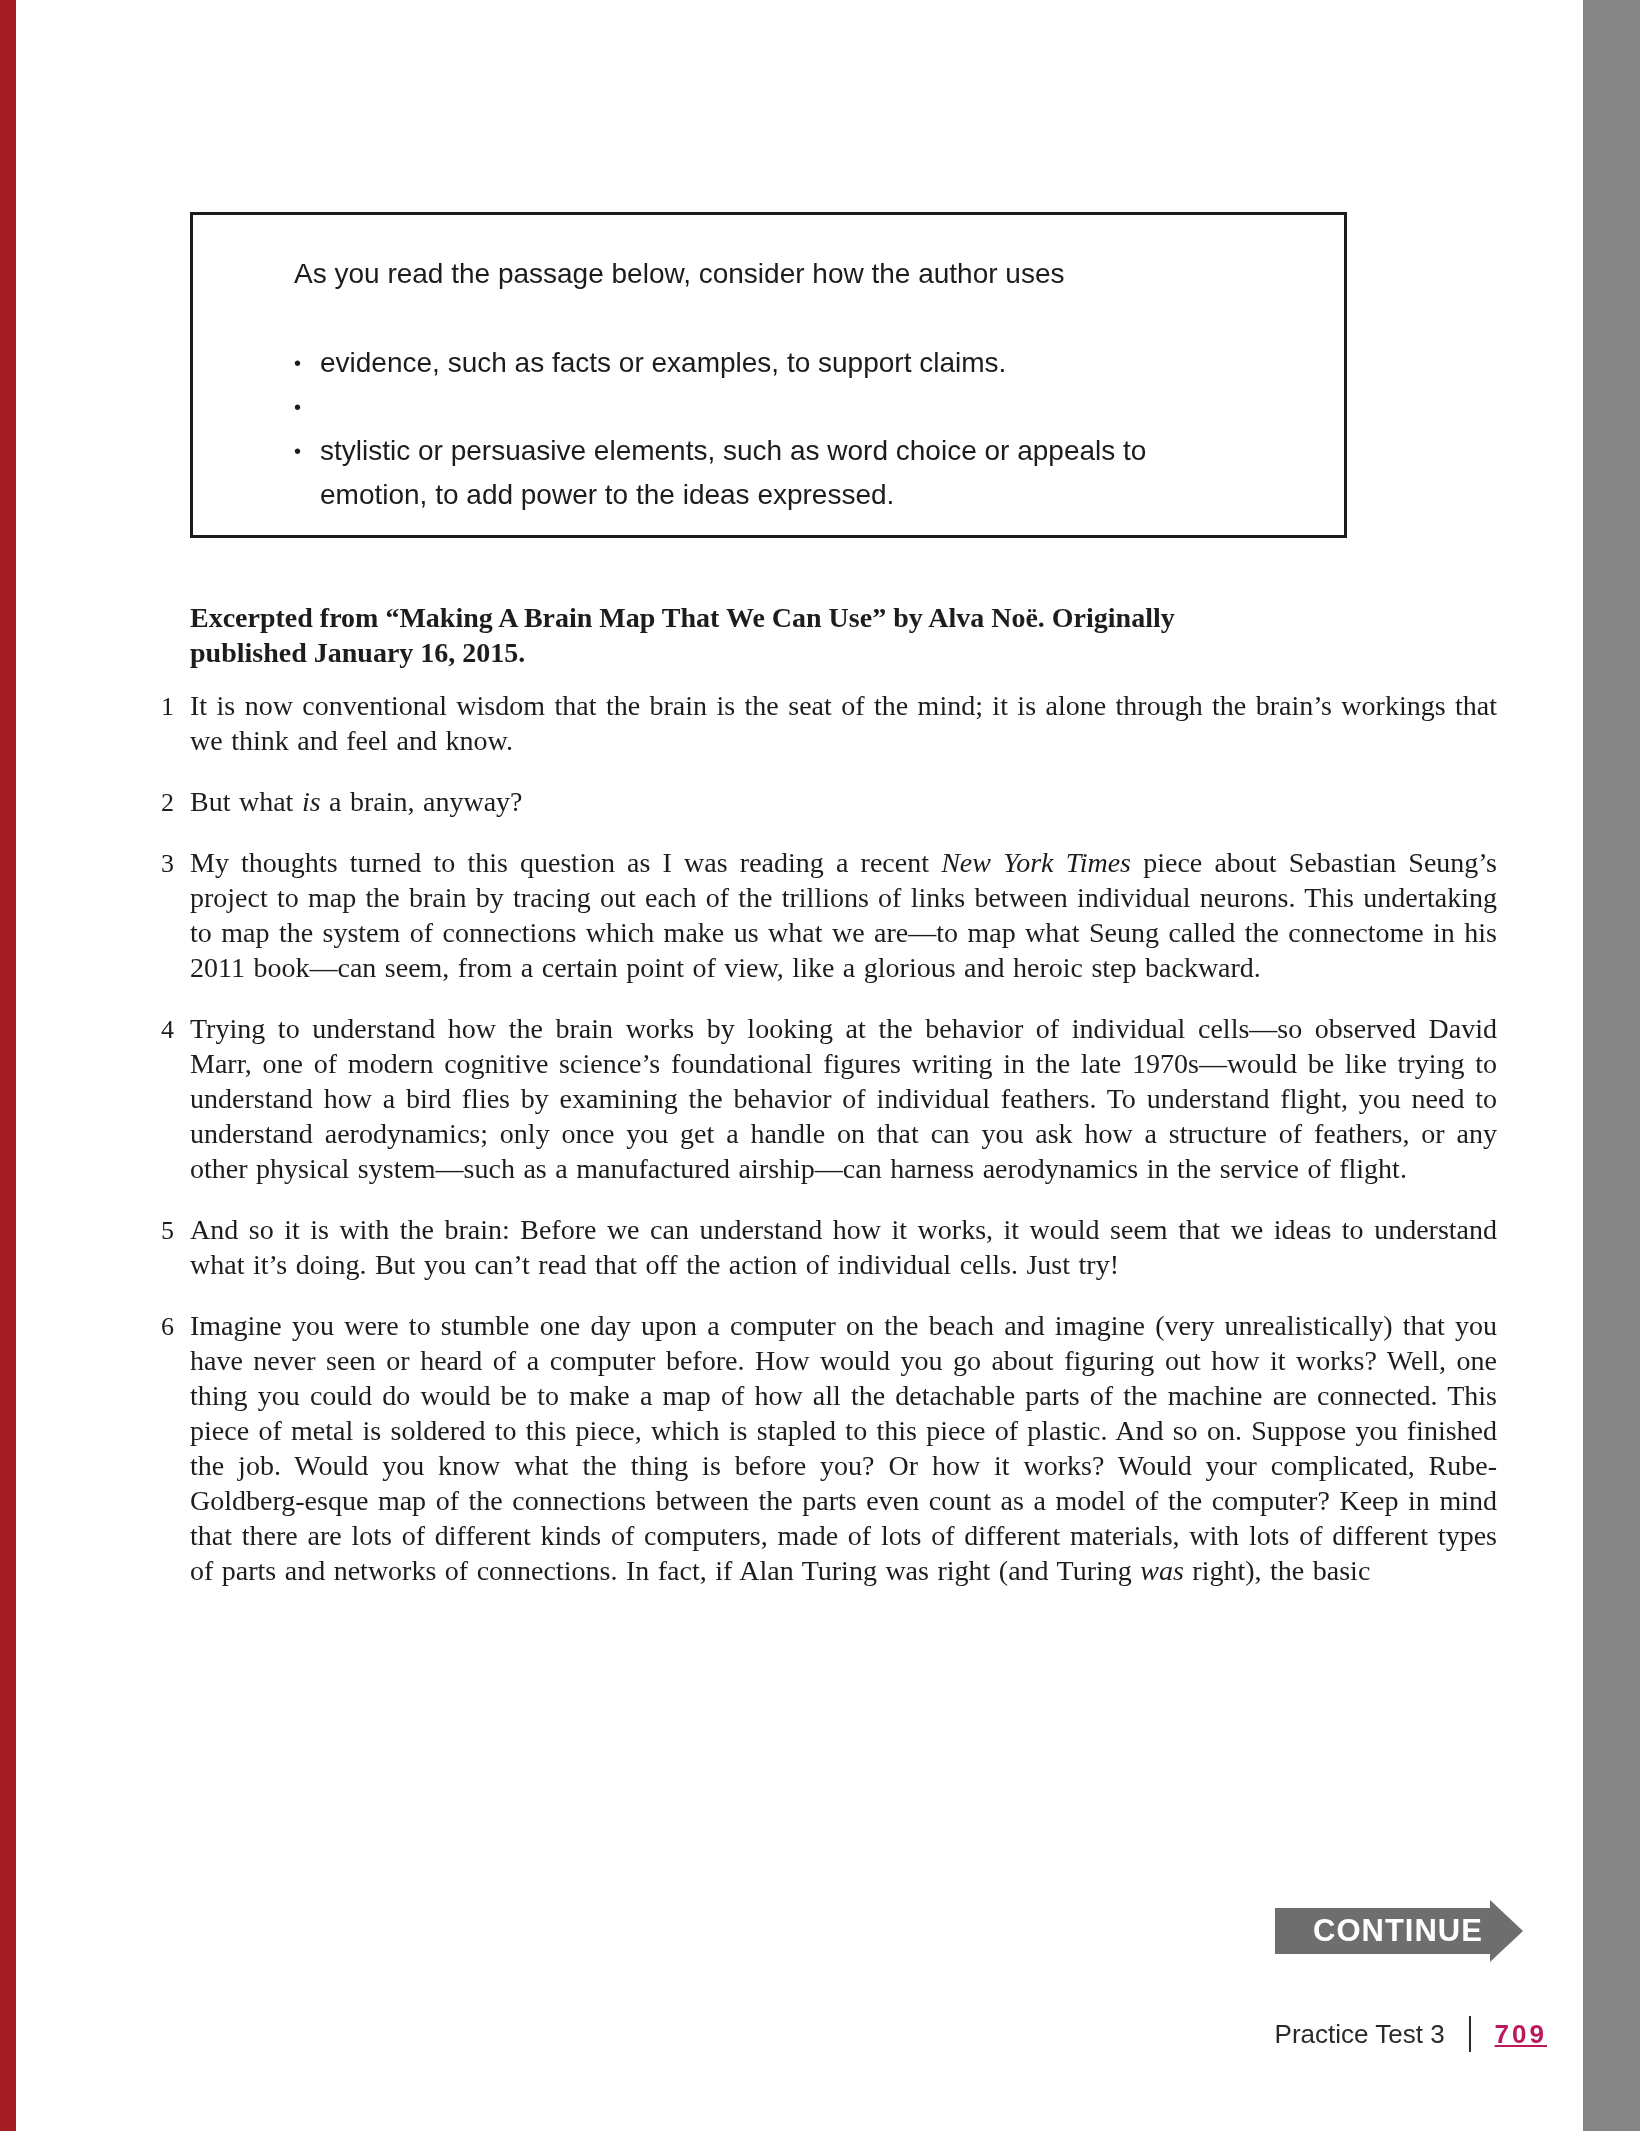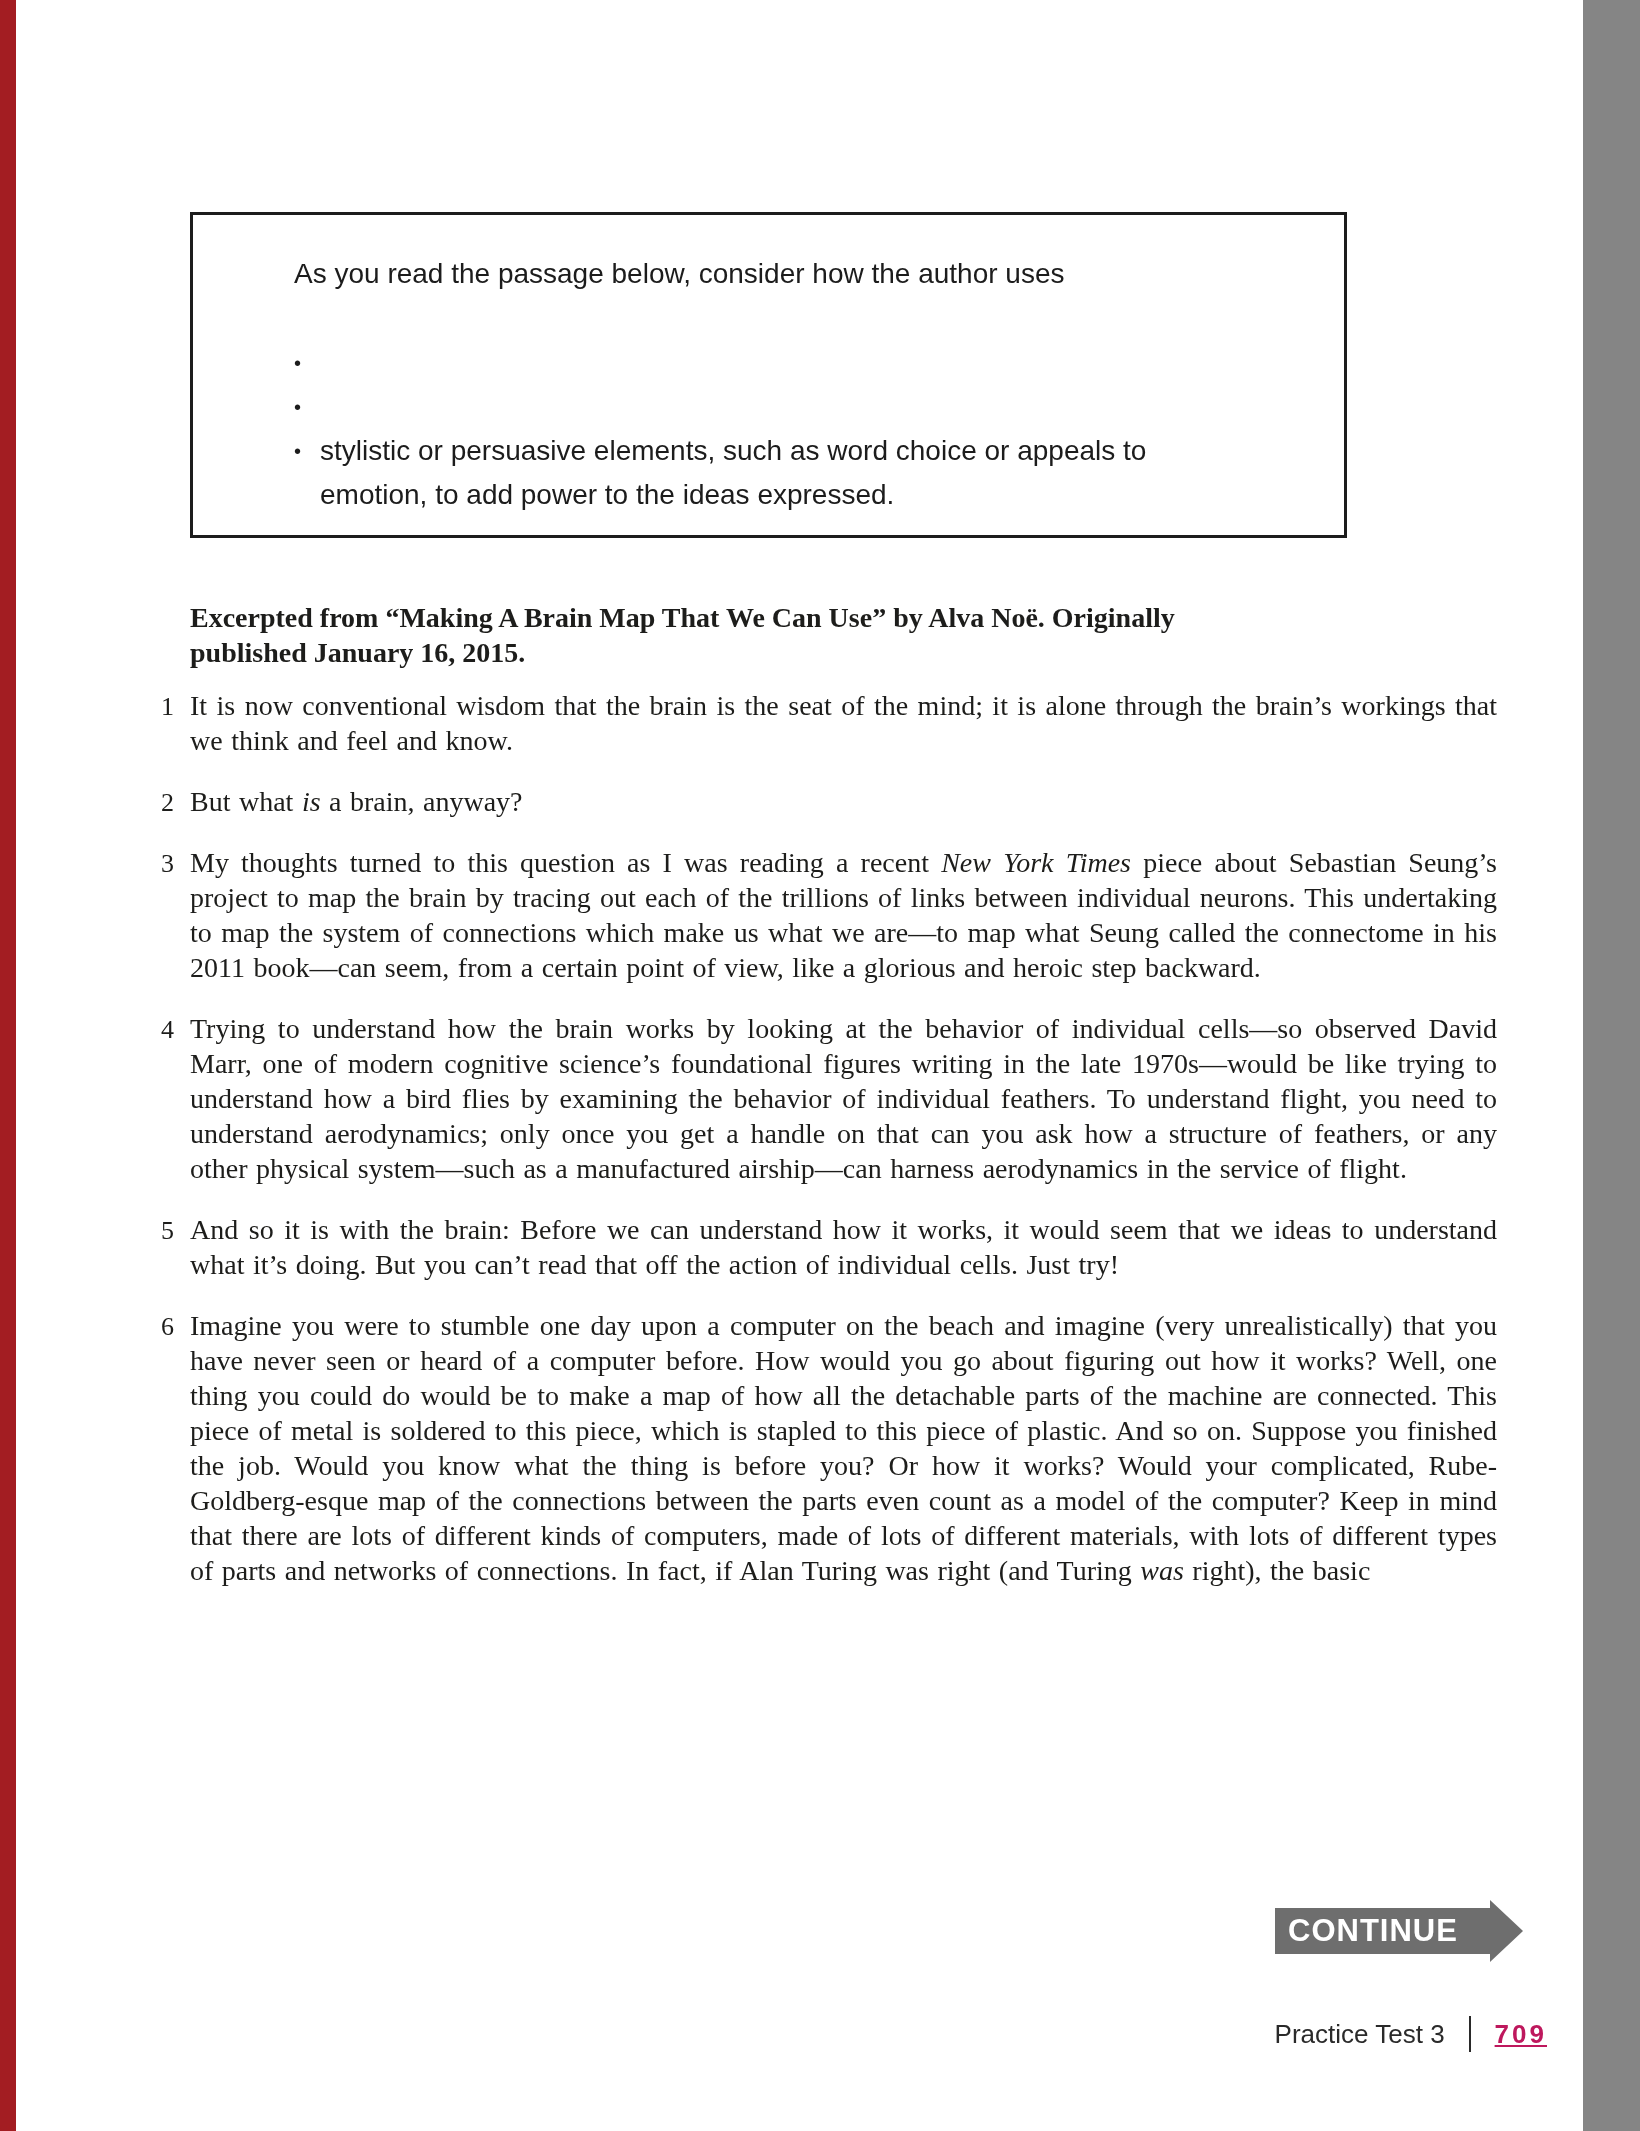--- a/index.html
+++ b/index.html
@@ -29,21 +29,21 @@
   .src-heading{font-weight:bold;margin:0 0 18px 0;max-width:1120px;}
   .para{position:relative;margin:0 0 26px 0;text-align:justify;word-spacing:1.5px;}
   .pnum{position:absolute;left:-29px;top:1px;font-size:26px;}
   .ptext{margin:0;}
   .it{font-style:italic;}
   
   .continue-wrap{position:absolute;left:1275px;top:1900px;width:250px;height:62px;}
   .continue-bar{
     position:absolute;left:0;top:8px;width:215px;height:46px;
     color:#ffffff;font-size:31px;font-weight:bold;line-height:46px;
-    padding-left:13px;box-sizing:border-box;letter-spacing:1px;
+    padding-left:38px;box-sizing:border-box;letter-spacing:1px;
   }
   .continue-arrow{
     position:absolute;left:215px;top:0;width:0;height:0;
     border-top:31px solid transparent;border-bottom:31px solid transparent;
     border-left:33px solid #6e6e6e;
   }
   
   .footer{
     position:absolute;left:0;top:2016px;width:1547px;
     display:flex;justify-content:flex-end;align-items:center;gap:24px;
@@ -57,20 +57,21 @@
 
 <div class="red-tab" style="background: rgb(163, 29, 34);"></div>
 <div class="gray-tab" style="background: rgb(133, 133, 133);"></div>
 
 <div class="instruction-box">
   <div class="ib-inner">
     <p class="ib-intro">As you read the passage below, consider how the author uses</p>
     <div id="bullet-list">
         <div class="bullet-row">
           <span class="dot">•</span>
+          <span class="btext">evidence, such as facts or examples, to support claims.</span>
         </div>
         <div class="bullet-row">
           <span class="dot">•</span>
         </div>
         <div class="bullet-row">
           <span class="dot">•</span>
           <span class="btext">stylistic or persuasive elements, such as word choice or appeals to emotion, to add power to the ideas expressed.</span>
         </div>
       </div>
   </div>

